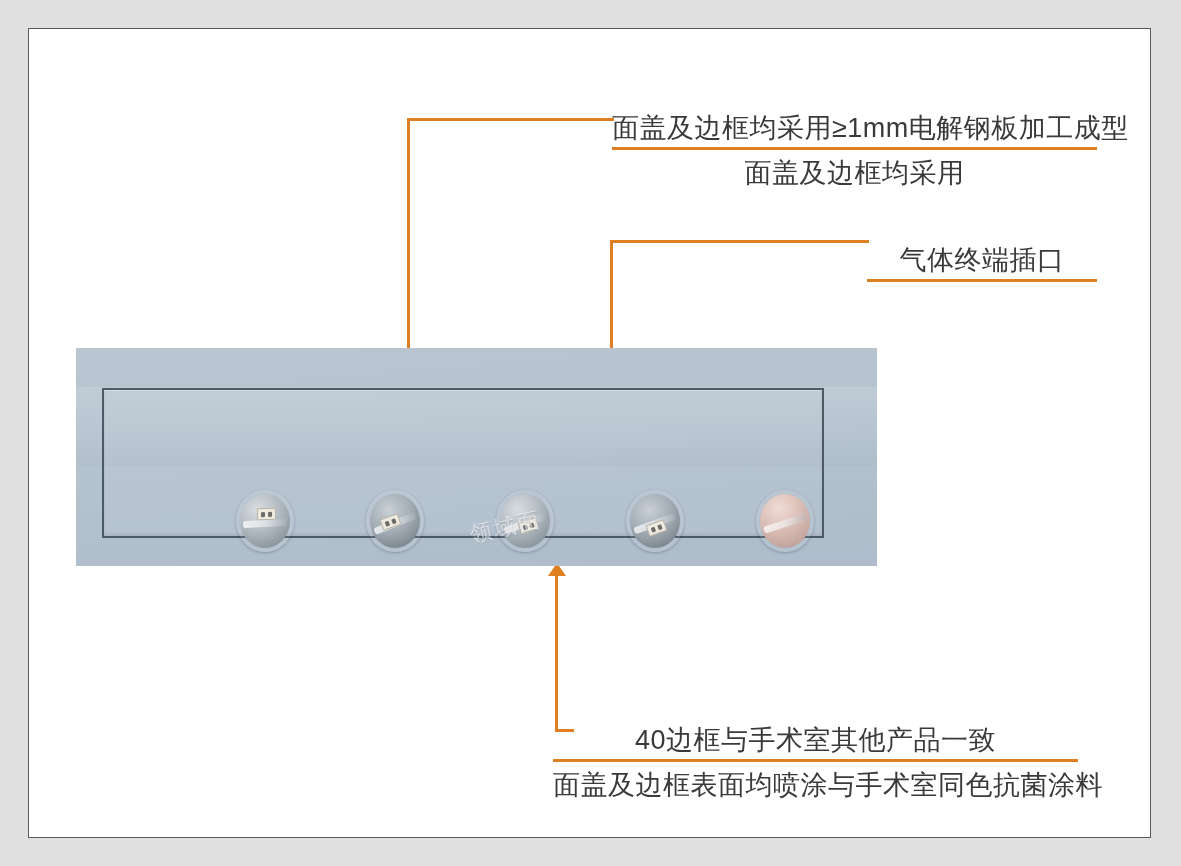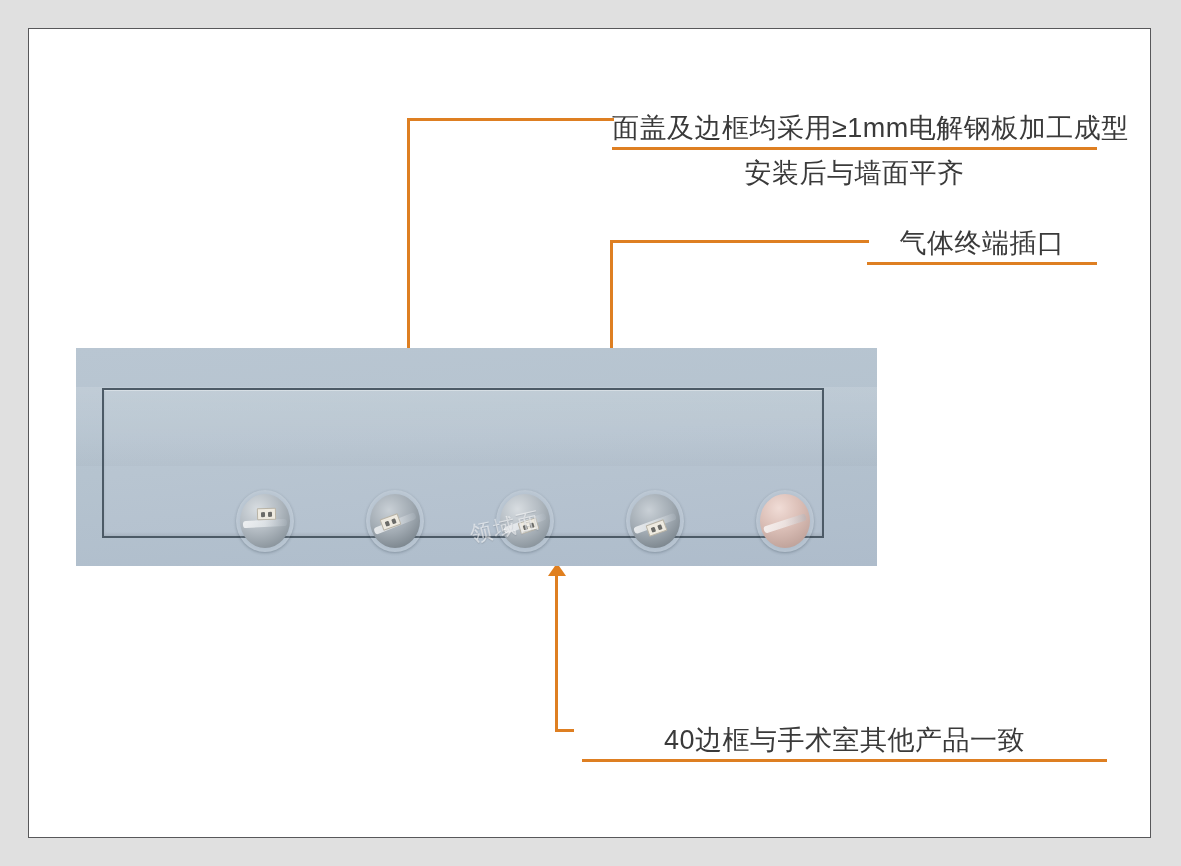--- a/index.html
+++ b/index.html
@@ -69,27 +69,27 @@
 
   
   #anno-top {
     left: 583px;
     top: 82px;
     width: 485px;
   }
   
   #anno-mid {
     left: 838px;
-    top: 197px;
+    top: 214px;
     width: 230px;
     font-family: Liberation Serif, serif;
   }
   
   #anno-bottom {
-    left: 553px;
+    left: 524px;
     top: 694px;
     width: 525px;
   }
 
   
   .leader {
     position: absolute;
     background: #de7f22;
   }
   .leader-h { height: 3px; }
@@ -333,27 +333,28 @@
           </div>
         </div>
 
         <div id="watermark">领域面</div>
       </div>
     </div>
 
     <div class="anno" id="anno-top">
       <div class="line1">面盖及边框均采用≥1mm电解钢板加工成型</div>
       <div class="rule"></div>
-      <div class="line2">安装后与墙面平齐</div>
+      <div class="line2">面盖及边框均采用</div>
     </div>
 
     <div class="anno" id="anno-mid">
       <div class="line1">气体终端插口</div>
       <div class="rule"></div>
     </div>
 
     <div class="anno" id="anno-bottom">
       <div class="line1">40边框与手术室其他产品一致</div>
       <div class="rule"></div>
+      <div class="line2">面盖及边框表面均喷涂与手术室同色抗菌涂料</div>
     </div>
 
   </div>
 </div>
 
 </body></html>

